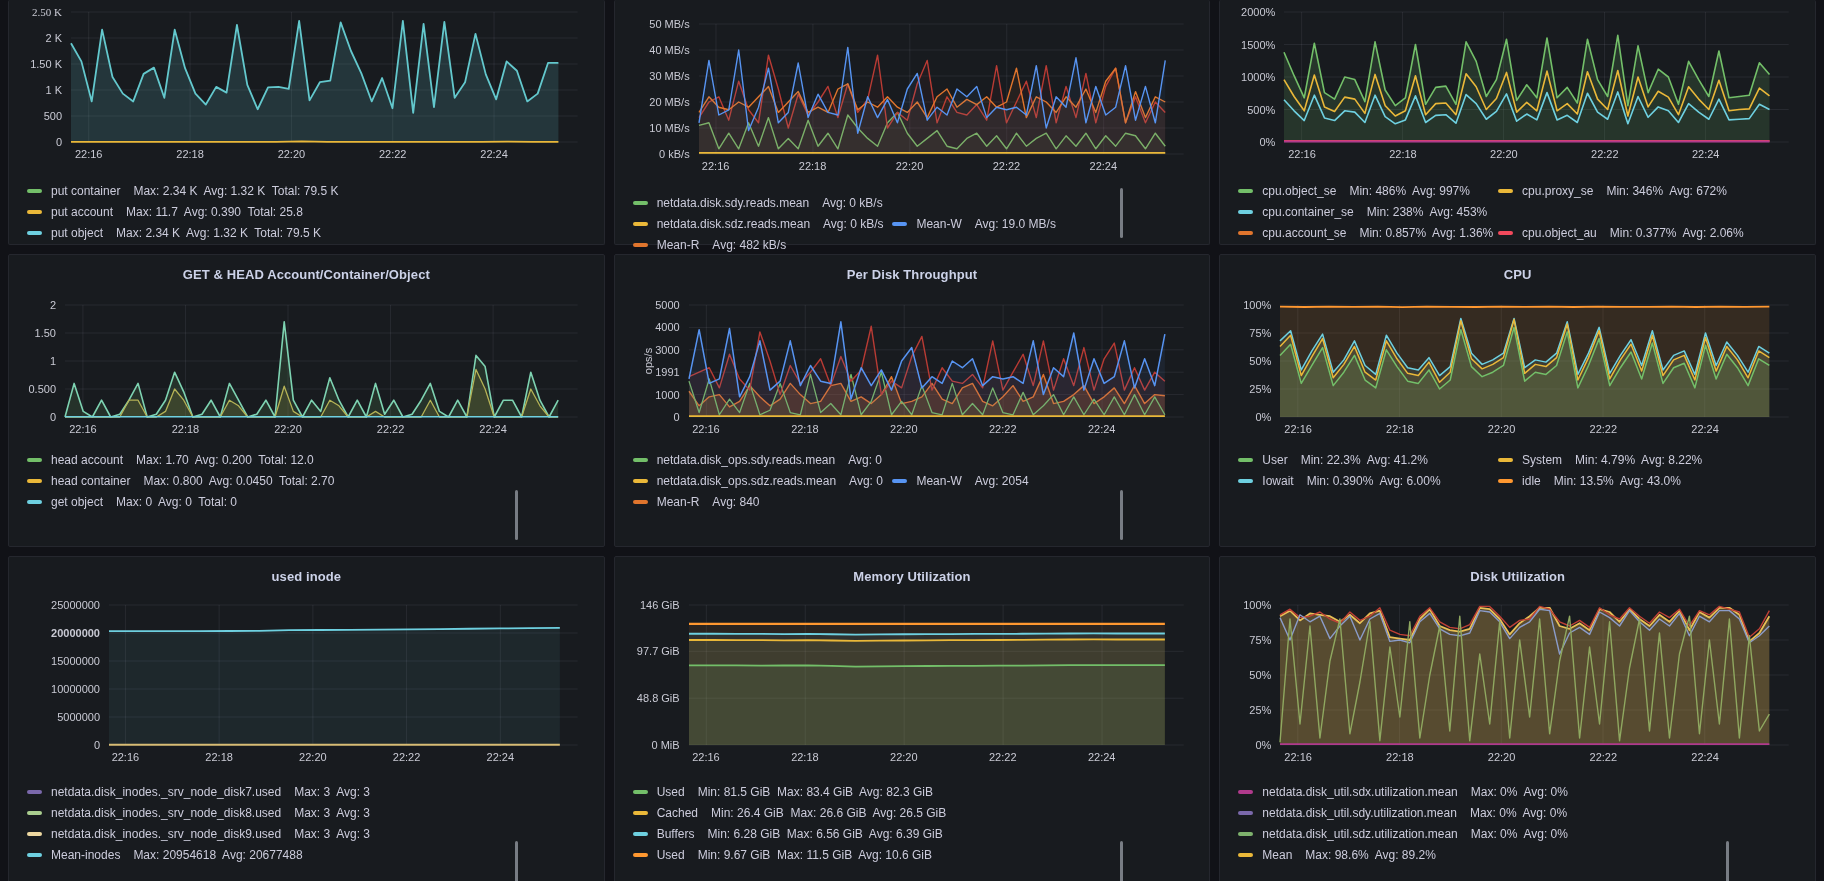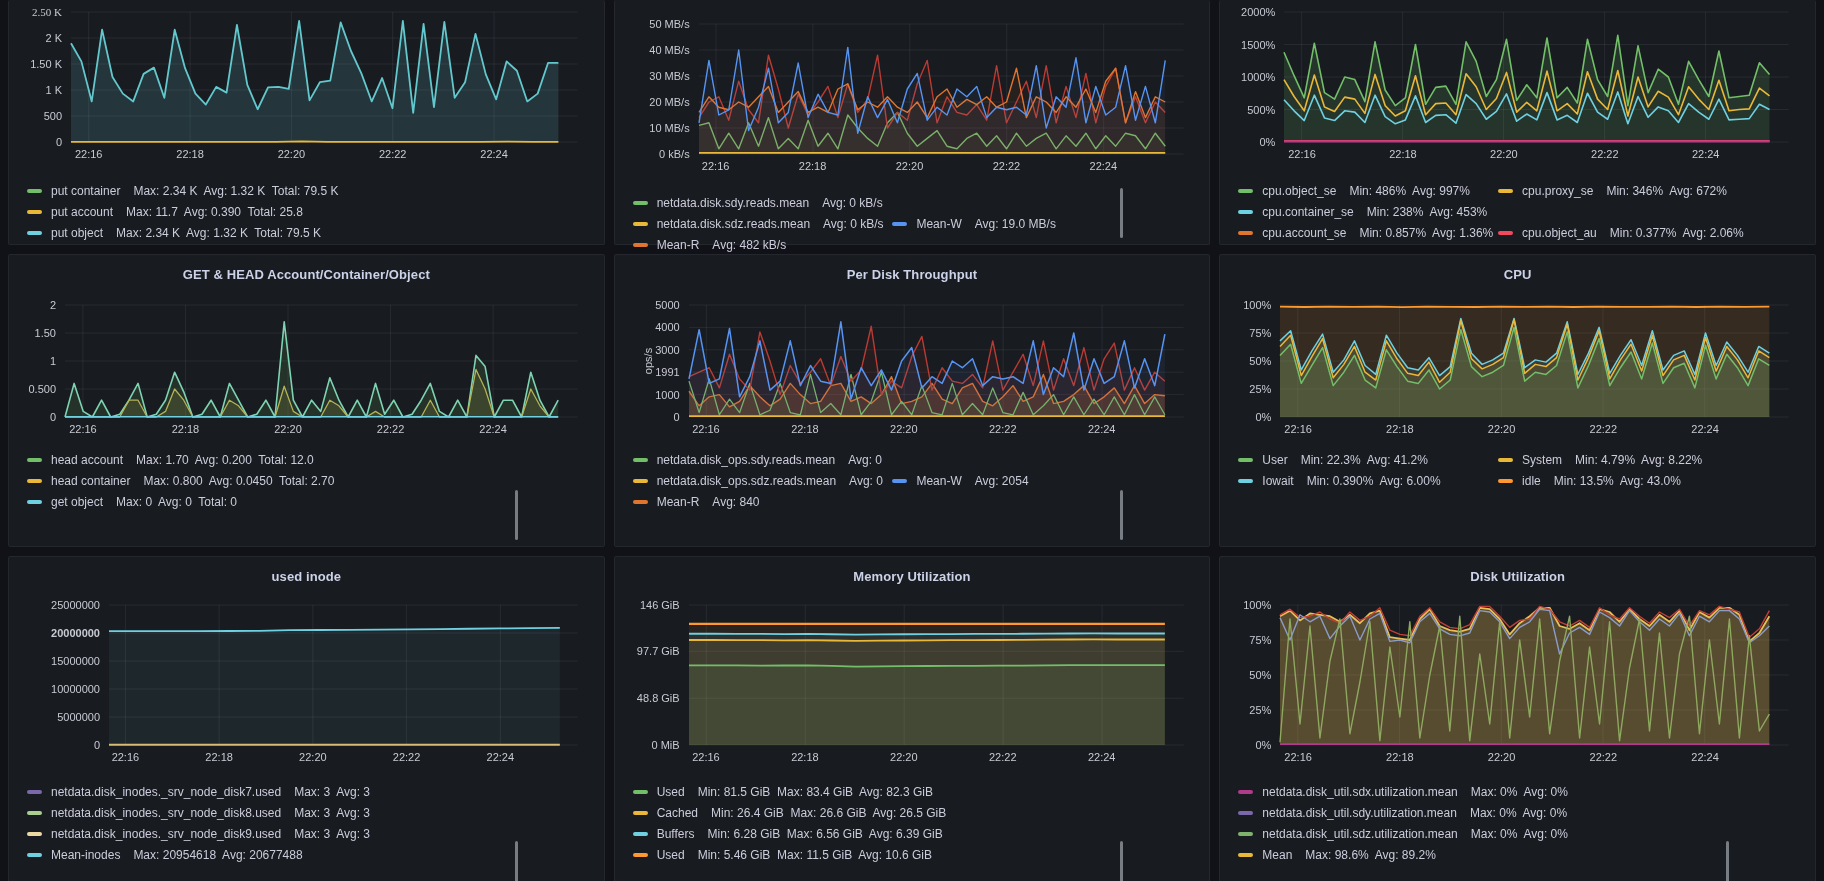--- a/index.html
+++ b/index.html
@@ -584,21 +584,21 @@
           <span class="litem">
             <span class="swatch" style="background: rgb(110, 208, 224);"></span>
             <span class="lname">Buffers</span>
             <span class="lstats">Min: 6.28 GiB  Max: 6.56 GiB  Avg: 6.39 GiB</span>
           </span>
         </div>
         <div class="lrow">
           <span class="litem">
             <span class="swatch" style="background: rgb(255, 152, 48);"></span>
             <span class="lname">Used</span>
-            <span class="lstats">Min: 5.46 GiB  Max: 11.5 GiB  Avg: 10.6 GiB</span>
+            <span class="lstats">Min: 9.67 GiB  Max: 11.5 GiB  Avg: 10.6 GiB</span>
           </span>
         </div>
       </div>
       <div class="legend-scroll" style="right: 86px; bottom: 6px; height: 64px;"></div>
     </section>
     <section class="panel">
       <div class="phead">
         <span class="ptitle">Disk Utilization</span>
       </div>
       <div class="chart" style="margin-left: 48px; padding-top: 16px;">

